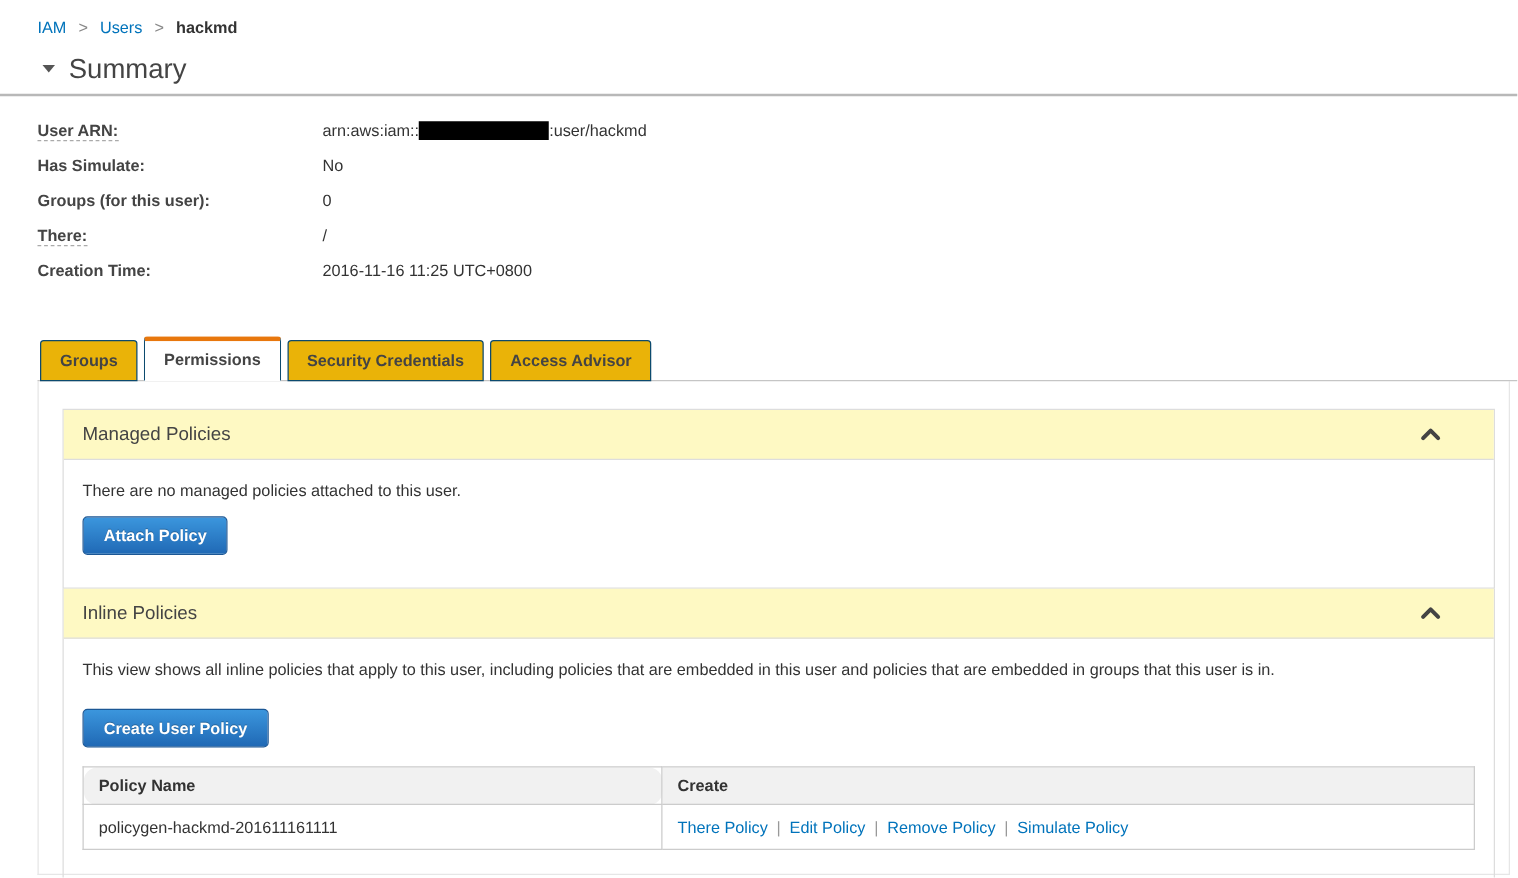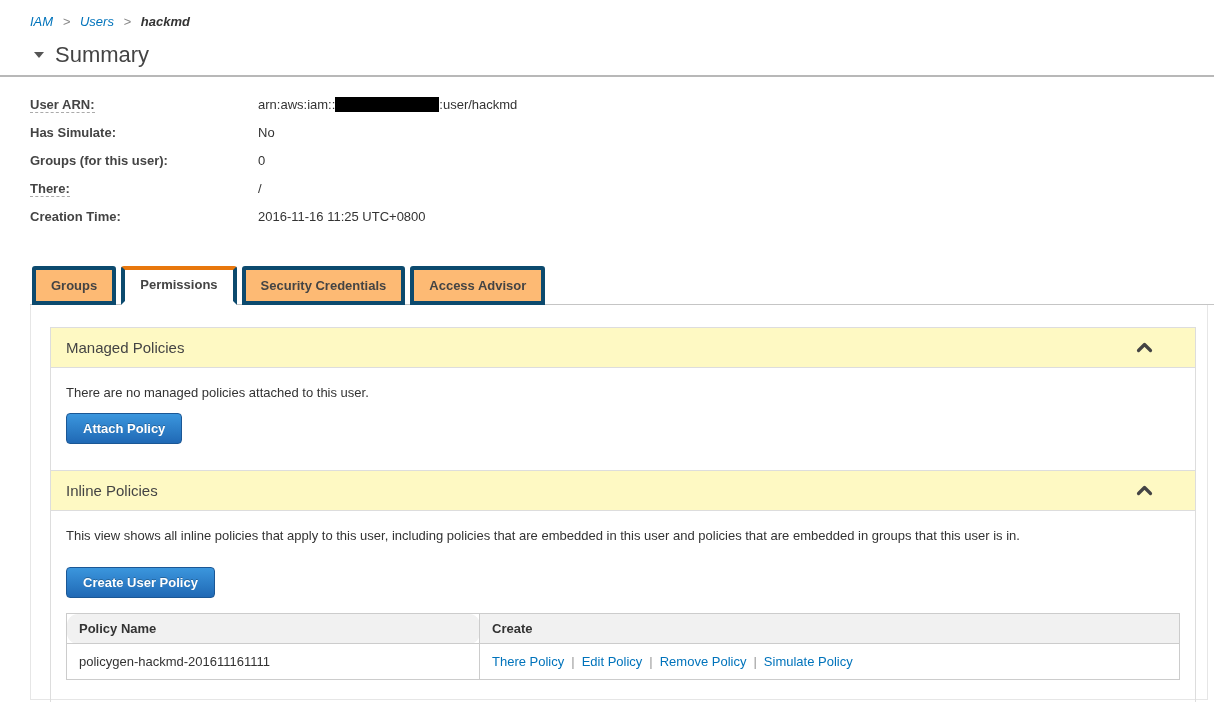--- a/index.html
+++ b/index.html
@@ -1,20 +1,20 @@
 <!DOCTYPE html>
 <html><head>
 <meta charset="utf-8">
 <style>
   * { margin:0; padding:0; box-sizing:border-box; }
   html,body { width:1214px; height:702px; background:#fff; overflow:hidden;
     font-family:"Liberation Sans", sans-serif; font-size:13px; color:#333; }
 
   
-  .breadcrumb { padding:14px 0 0 30px; font-size:13px;font-style:italic; }
+  .breadcrumb { padding:14px 0 0 30px; font-size:13px; }
   .breadcrumb a { color:#0073bb; text-decoration:none; cursor:pointer; }
   .breadcrumb .sep { color:#888; margin:0 6px; }
   .breadcrumb .current { color:#333; font-weight:bold; }
 
   
   .summary-head { margin:13px 0 0 34px; display:flex; align-items:center; }
   .caret-down { width:0; height:0; border-left:5px solid transparent;
     border-right:5px solid transparent; border-top:6px solid #555; margin-right:11px; }
   .summary-title { font-size:22px; color:#444; }
   .head-rule { margin-top:7px; border-bottom:2px solid #b8b8b8; width:100%; }
@@ -24,21 +24,21 @@
   .field-row { display:flex; padding:6px 0 6px 30px; line-height:16px; }
   .field-label { width:228px; font-weight:bold; color:#444; flex:none; }
   .field-label .tip { border-bottom:1px dashed #aaa; cursor:help; }
   .field-value { color:#333; }
   .redacted { display:inline-block; width:104px; height:15px; background:#000; vertical-align:text-bottom; }
 
   
   .tabbar { margin-top:38px; position:relative; height:36px; display:flex;
     align-items:flex-end; padding-left:32px; }
   .tabline { position:absolute; left:30px; right:0; bottom:0; height:1px; background:#c5c5c5; }
-  .tab { position:relative; z-index:1; background:#fdba74; border:4px solid #0c4a6e;
+  .tab { position:relative; z-index:1; background:#eab308; border:1px solid #0c4a6e;
     border-radius:3px 3px 0 0; padding:8px 15px; margin-right:5px; font-weight:bold;
     font-size:13px; color:#444; cursor:pointer; line-height:15px; }
   .tab.active { background:#fff; border-top:4px solid #e8770d; border-bottom-color:#fff;
     padding-top:7px; padding-bottom:9px; }
 
   
   .panel { margin-left:30px; margin-right:6px; border:1px solid #e6e6e6; border-top:none;
     padding:22px 11px 2px 19px; height:395px; }
 
   .section { border:1px solid #ddd; }
@@ -58,21 +58,21 @@
 
   .ip-body { padding:17px 15px 24px; }
   .ip-desc { line-height:16px; }
   .ip-body .btn-primary { margin-top:23px; }
 
   table.policies { width:100%; border-collapse:collapse; margin-top:15px;
     border:1px solid #ccc; font-size:13px; }
   table.policies th { background:#f1f1f1; text-align:left; font-weight:bold; color:#333;
     padding:7px 12px; border:1px solid #ccc; }
   table.policies td { padding:10px 12px; border:1px solid #ccc; }
-  th.col-name, td.col-name { width:413px;border-radius:11px; }
+  th.col-name, td.col-name { width:463px;border-radius:11px; }
   .action-link { color:#0073bb; text-decoration:none; cursor:pointer; }
   .pipe { color:#999; margin:0 7px; }
 </style>
 </head>
 <body>
 
 <div class="breadcrumb">
   <a>IAM</a>
   <span class="sep">&gt;</span>
   <a>Users</a>

